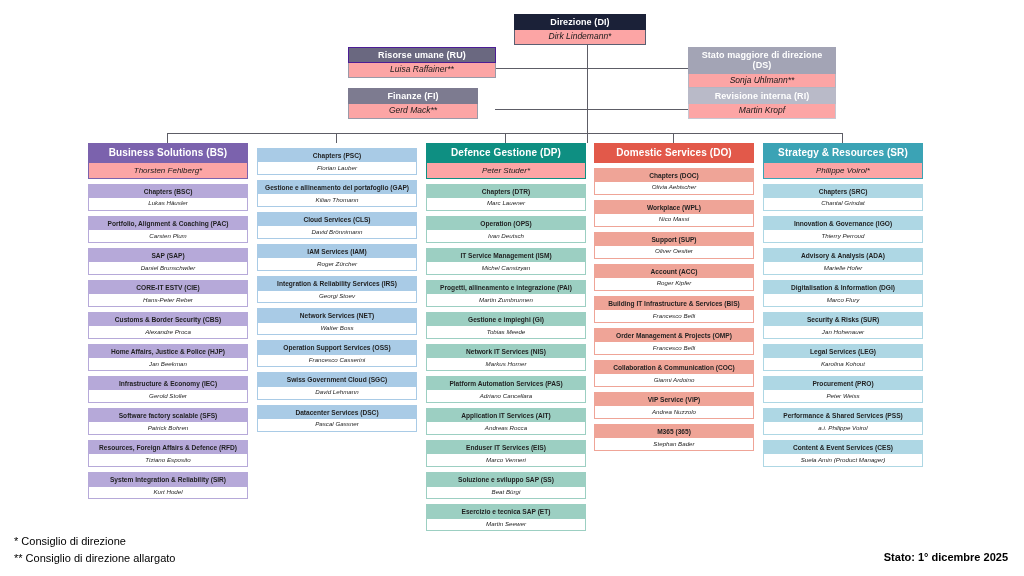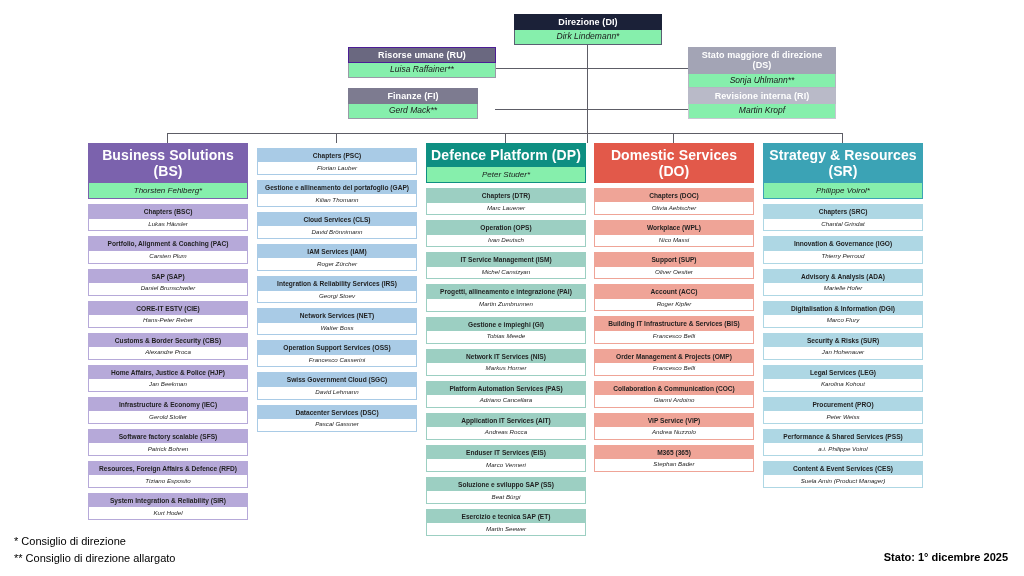--- a/index.html
+++ b/index.html
@@ -16,31 +16,31 @@
   .node .nhead {
     text-align: center;
     font-weight: bold;
     letter-spacing: .1px;
     line-height: 1.15;
     padding: 2px 3px;
   }
   .node .nname {
     text-align: center;
     font-style: italic;
-    background: #86efac;
+    background: #fca5a5;
     line-height: 1.15;
     padding: 2px 3px;
     color: #1a1a1a;
   }
 
   
   .top .nhead { font-size: 9px; color: #ffffff; }
   .top .nname { font-size: 8.5px; }
 
-  .n-di       { left: 514px; top: 14px;  width: 148px; }
+  .n-di       { left: 514px; top: 14px;  width: 132px; }
   .n-di .nhead { background: #1b2138; border: 1px solid #1b2138; }
   .n-di .nname { border: 1px solid #5a5f72; border-top: none; }
 
   .n-ru       { left: 348px; top: 47px;  width: 148px; }
   .n-ru .nhead { background: #6a6880; border: 1px solid #4c1d95; }
   .n-ru .nname { border: 1px solid #9a9aa8; border-top: none; }
 
   .n-fi       { left: 348px; top: 88px;  width: 130px; }
   .n-fi .nhead { background: #7d7b90; border: 1px solid #7d7b90; }
   .n-fi .nname { border: 1px solid #9a9aa8; border-top: none; }
@@ -51,21 +51,21 @@
 
   .n-ri       { left: 688px; top: 88px;  width: 148px; }
   .n-ri .nhead { background: #b9bac8; border: 1px solid #b9bac8; }
   .n-ri .nname { border: 1px solid #c6c7d2; border-top: none; }
 
   
   .ln { position: absolute; background: #5d5d66; z-index: 1; }
 
   
   .col { position: absolute; top: 143px; width: 160px; z-index: 3; }
-  .col-head .nhead { font-size: 14px; color: #ffffff; padding: 3px 2px; }
+  .col-head .nhead { font-size: 10px; color: #ffffff; padding: 3px 2px; }
   .col-head .nname { font-size: 8px; padding: 3px 2px; }
 
   .unit { margin-top: 5px; }
   .unit .uhead {
     text-align: center; font-weight: bold; font-size: 6.6px;
     color: #1f1f1f; padding: 3px 2px; line-height: 1.1;
   }
   .unit .uname {
     text-align: center; font-style: italic; font-size: 6.2px;
     background: #ffffff; color: #1f1f1f; padding: 2.5px 2px; line-height: 1.1;
@@ -238,21 +238,21 @@
         </div>
         <div class="unit">
           <div class="uhead">Datacenter Services (DSC)</div>
           <div class="uname">Pascal Gassner</div>
         </div>
       </div>
   </div>
 
   <div class="col c-dp">
     <div class="node col-head" style="position:relative;">
-      <div class="nhead">Defence Platform (DP)</div>
+      <div class="nhead">Defence Gestione (DP)</div>
       <div class="nname">Peter Studer*</div>
     </div>
     <div class="units">
         <div class="unit">
           <div class="uhead">Chapters (DTR)</div>
           <div class="uname">Marc Lauener</div>
         </div>
         <div class="unit">
           <div class="uhead">Operation (OPS)</div>
           <div class="uname">Ivan Deutsch</div>

